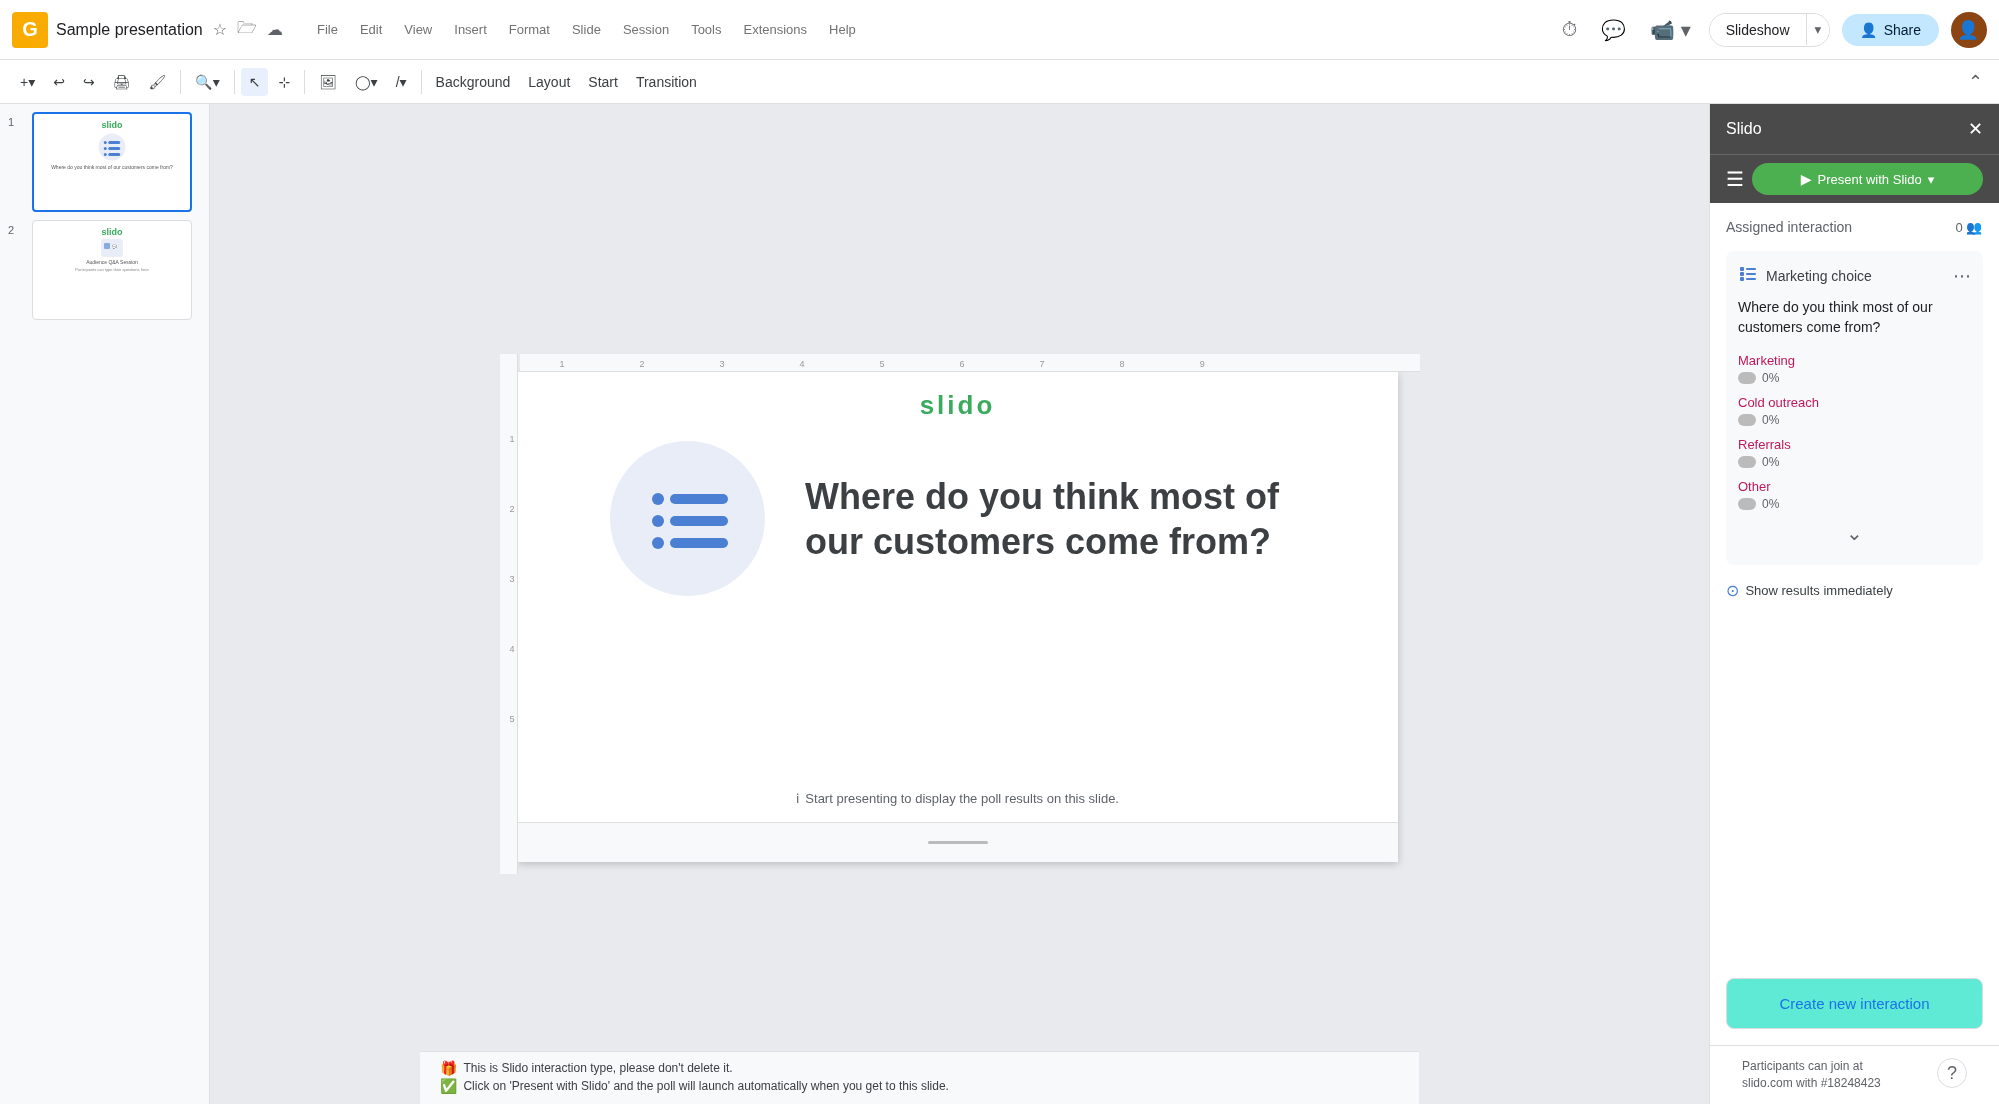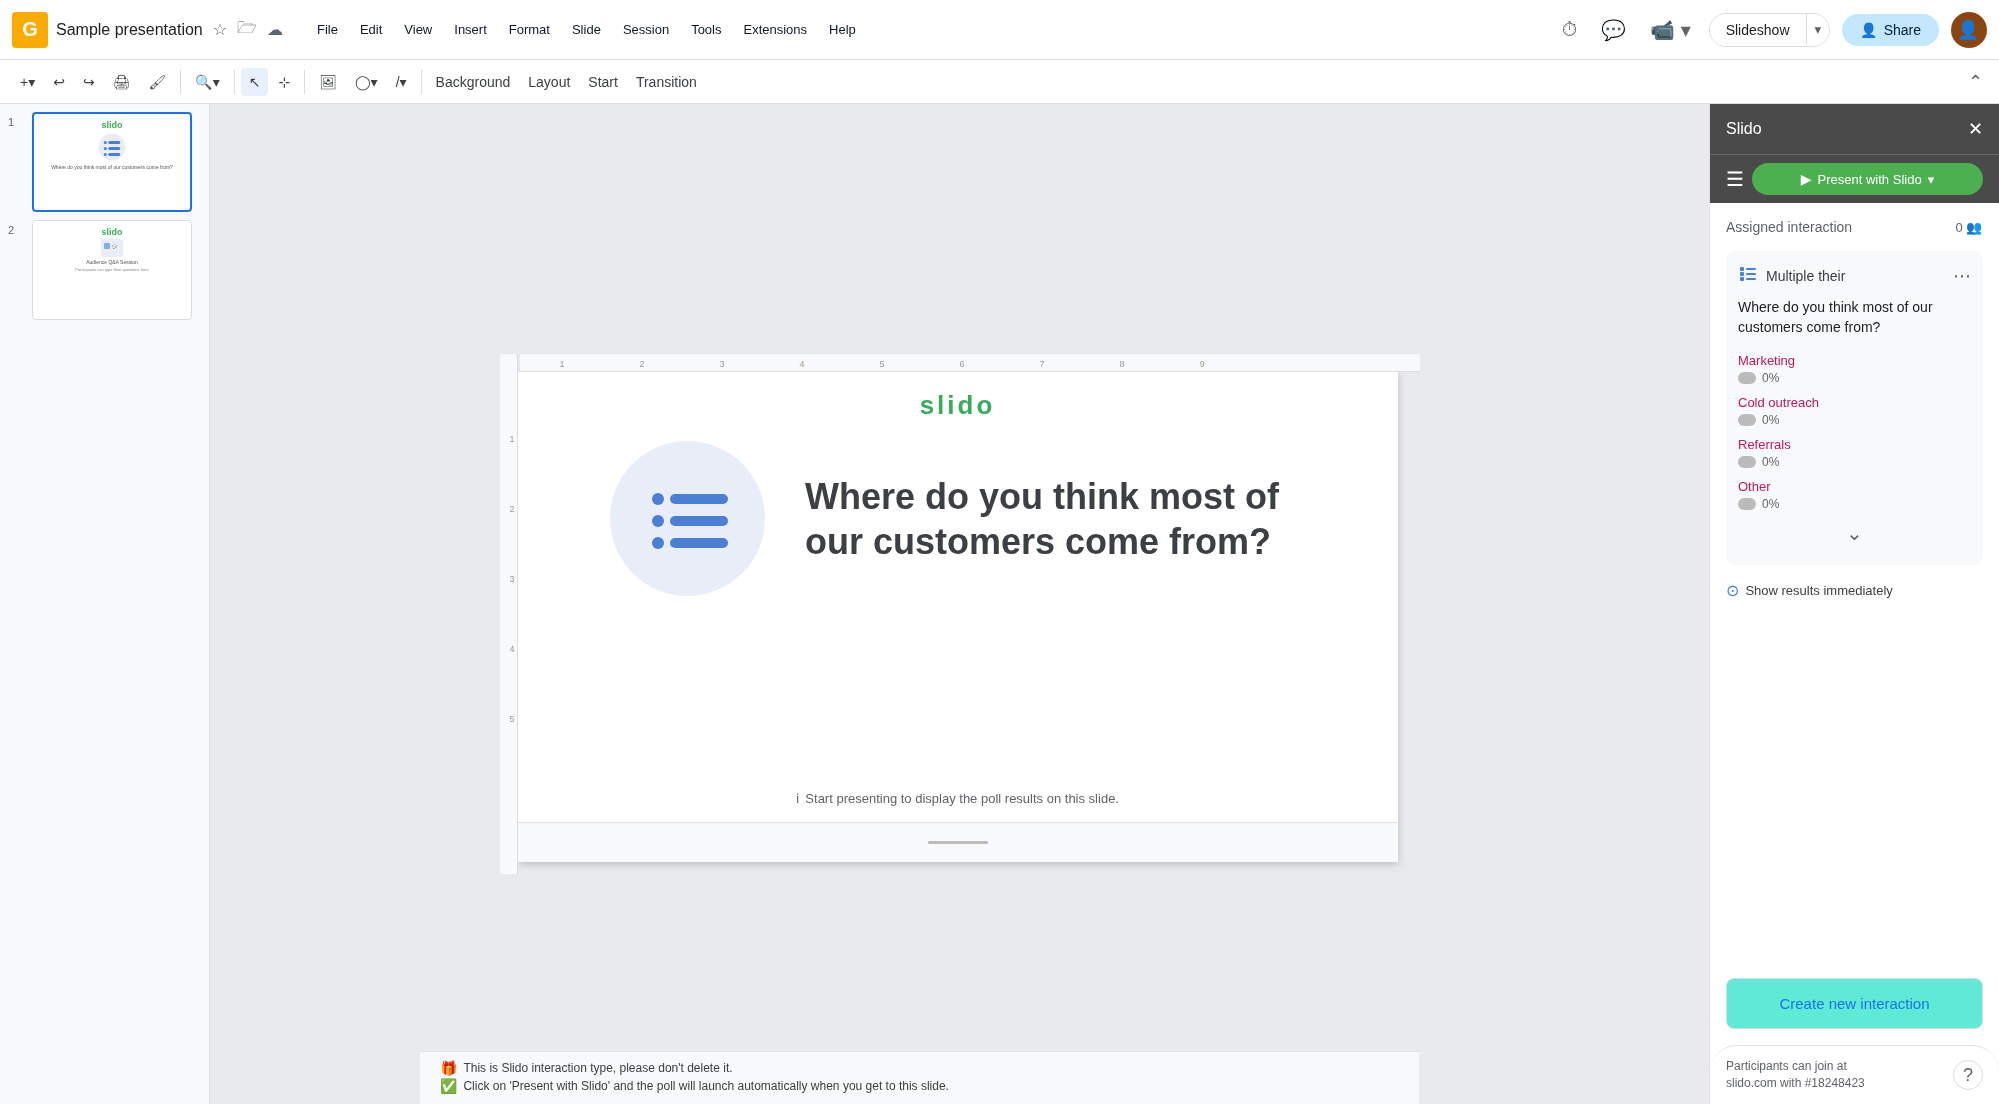--- a/index.html
+++ b/index.html
@@ -20,21 +20,21 @@
       width: 36px; height: 36px;
       background: #F9AB00;
       border-radius: 4px;
       display: flex; align-items: center; justify-content: center;
       color: white; font-size: 18px; font-weight: bold;
     }
     #title-area { display: flex; flex-direction: column; margin-right: 8px; }
     #presentation-title { font-size: 16px; color: #202124; font-weight: 400; }
     .title-icon { color: #5f6368; font-size: 16px; cursor: pointer; }
     #menu-bar { display: flex; align-items: center; gap: 2px; margin-left: 8px; }
-    .menu-item { padding: 6px 10px; font-size: 13px; color: #0f172a; cursor: pointer; border-radius: 4px; }
+    .menu-item { padding: 6px 10px; font-size: 13px; color: #737373; cursor: pointer; border-radius: 4px; }
     #top-right { margin-left: auto; display: flex; align-items: center; gap: 12px; }
     #history-btn, #comments-btn, #video-btn {
       background: none; border: none; cursor: pointer;
       color: #5f6368; font-size: 20px; padding: 6px;
       border-radius: 50%; display: flex; align-items: center; justify-content: center;
     }
     #slideshow-btn {
       display: flex; align-items: center; border: 1px solid #dadce0; border-radius: 20px;
       overflow: hidden; cursor: pointer;
     }
@@ -307,26 +307,24 @@
       border: 1px solid #dadce0;
       border-radius: 8px;
       padding: 16px;
       font-size: 15px;
       color: #1a73e8;
       cursor: pointer;
       text-align: center;
       font-weight: 500;
     }
     #slido-footer {
-      padding: 12px 16px;
+      padding: 12px 32px;
       border-top: 1px solid #e0e0e0;
       display: flex;
-      align-items: center;
       justify-content: space-between;
-      border-radius: 27px;
     }
     #join-info { font-size: 12px; color: #5f6368; line-height: 1.4; }
     #help-btn { background: none; border: none; cursor: pointer; color: #5f6368; font-size: 18px; border-radius: 50%; width: 30px; height: 30px; display: flex; align-items: center; justify-content: center; border: 1px solid #dadce0; }
   </style>
 </head>
 <body>
 
 <div id="top-bar">
   <div id="app-icon">
     <span style="color:white;font-weight:bold;font-size:20px;">G</span>
@@ -531,21 +529,21 @@
             <span id="interaction-type-icon">
               <svg width="20" height="20" viewBox="0 0 20 20">
                 <rect x="2" y="4" width="4" height="4" rx="1" fill="#4a7fd4"></rect>
                 <rect x="8" y="5" width="10" height="2" rx="1" fill="#4a7fd4"></rect>
                 <rect x="2" y="9" width="4" height="4" rx="1" fill="#4a7fd4"></rect>
                 <rect x="8" y="10" width="10" height="2" rx="1" fill="#4a7fd4"></rect>
                 <rect x="2" y="14" width="4" height="4" rx="1" fill="#4a7fd4"></rect>
                 <rect x="8" y="15" width="10" height="2" rx="1" fill="#4a7fd4"></rect>
               </svg>
             </span>
-            <span id="interaction-type-label">Multiple their</span>
+            <span id="interaction-type-label">Marketing choice</span>
           </div>
           <button id="interaction-more">⋯</button>
         </div>
         <div id="interaction-question">Where do you think most of our customers come from?</div>
 
         <div class="answer-option">
           <div class="answer-label">Marketing</div>
           <div class="answer-bar-row">
             <div class="answer-bar-bg"></div>
             <span class="answer-pct">0%</span>

